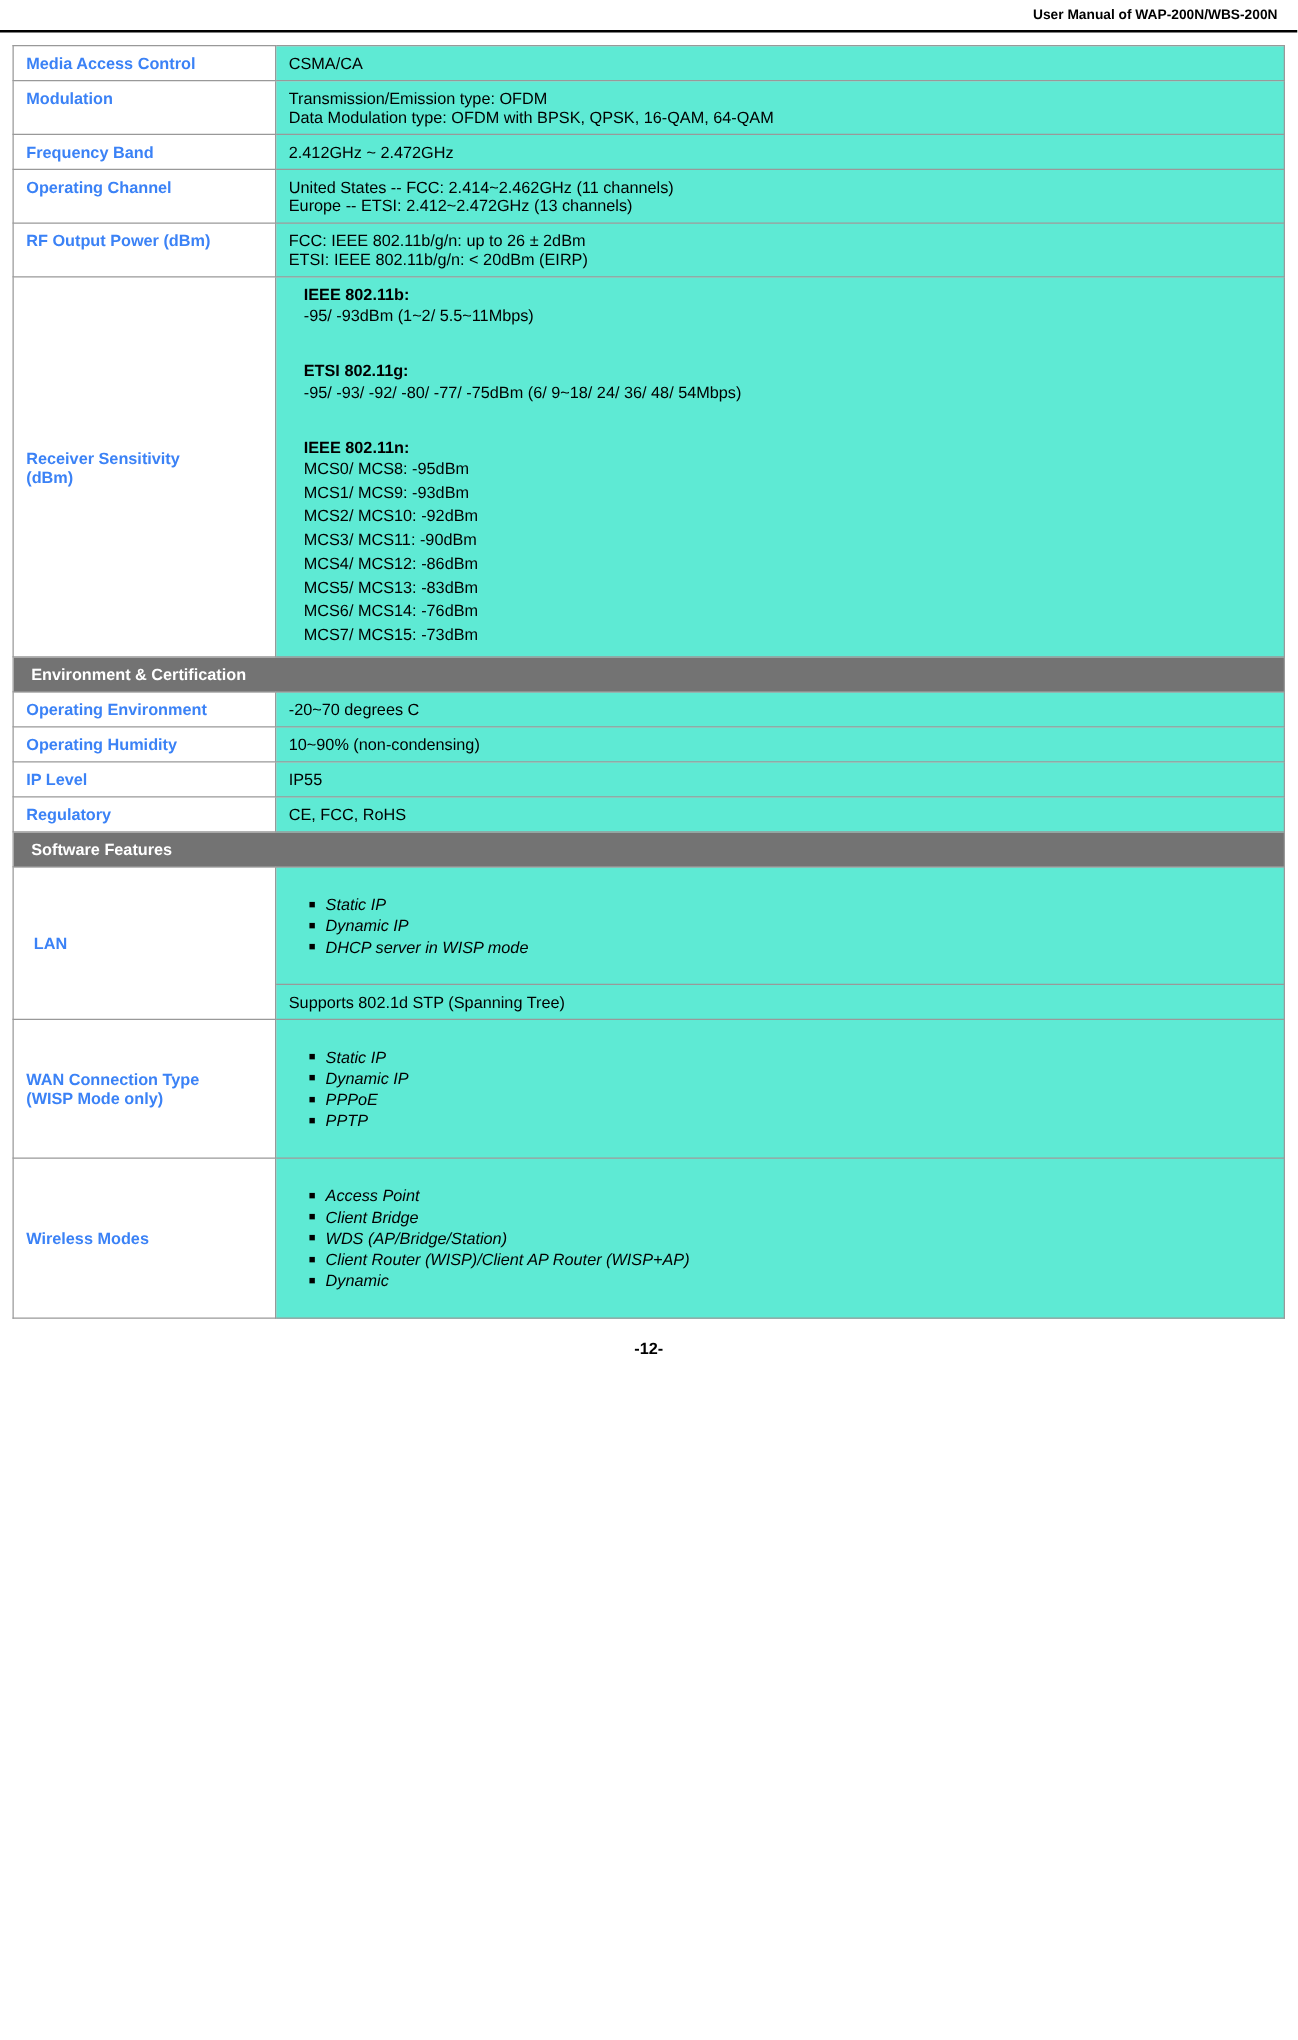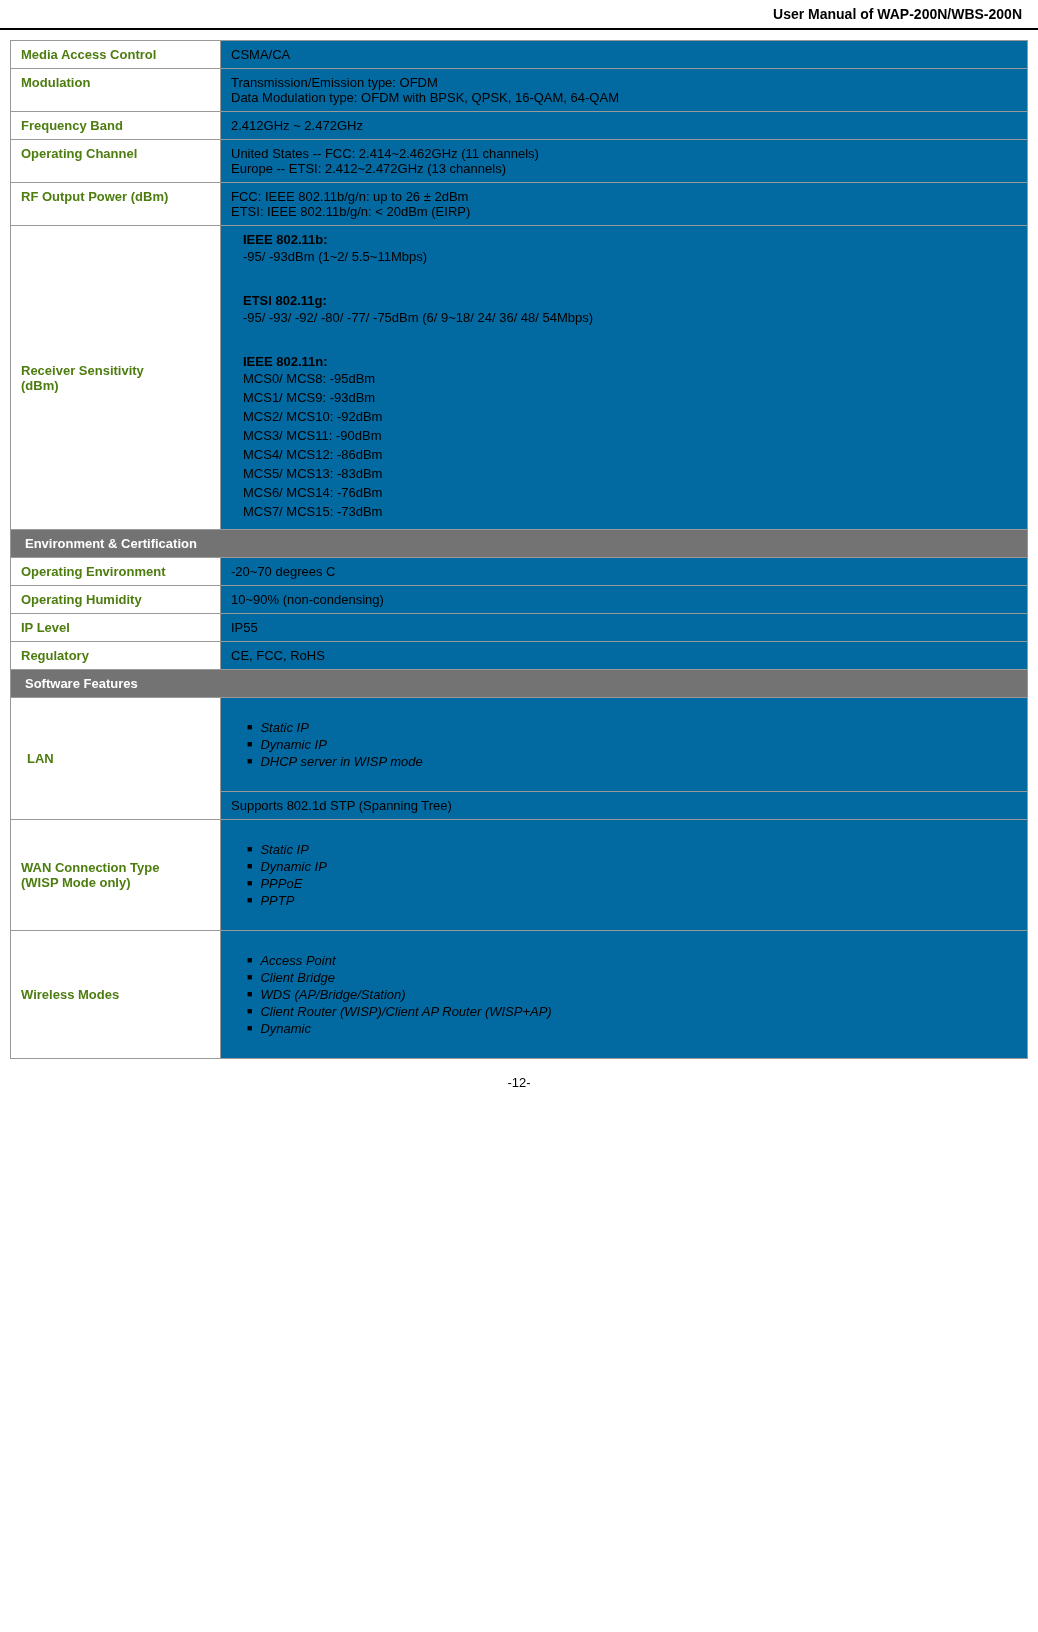--- a/index.html
+++ b/index.html
@@ -5,53 +5,53 @@
     * { margin: 0; padding: 0; box-sizing: border-box; }
     body {
       font-family: Arial, sans-serif;
       font-size: 13px;
       background: #fff;
       color: #000;
       width: 1038px;
     }
     .page-header {
       text-align: right;
-      font-size: 14px;
+      font-size: 11px;
       font-weight: bold;
       padding: 6px 16px 6px 0;
       border-bottom: 2px solid #000;
       margin-bottom: 10px;
     }
     .main-table {
       width: calc(100% - 20px);
       margin: 0 10px;
       border-collapse: collapse;
       border: 1px solid #999;
     }
     .main-table td, .main-table th {
       border: 1px solid #999;
       padding: 6px 10px;
       vertical-align: top;
     }
     .label-cell {
       width: 210px;
       font-weight: bold;
-      color: #4d7c0f;
+      color: #3b82f6;
       background: #fff;
       vertical-align: middle;
     }
     .section-header-row td {
       background: #737373;
       color: #fff;
       font-weight: bold;
       font-size: 13px;
       padding: 6px 14px;
     }
     .value-cell {
-      background: #0369a1;
+      background: #5eead4;
     }
     .bullet-list {
       list-style: none;
       padding: 0;
       margin: 16px;
       font-style: italic;
     }
     .bullet-list li {
       display: flex;
       align-items: flex-start;
@@ -61,20 +61,21 @@
       content: '■';
       font-size: 9px;
       margin-right: 8px;
       margin-top: 2px;
       flex-shrink: 0;
     }
     .page-footer {
       text-align: center;
       margin-top: 16px;
       font-size: 13px;
+      font-weight: bold;
     }
     .sensitivity-content p {
       margin-bottom: 4px;
       padding-left: 12px;
     }
     .sensitivity-content .section-title {
       font-weight: bold;
       margin-top: 10px;
       margin-bottom: 2px;
     }

